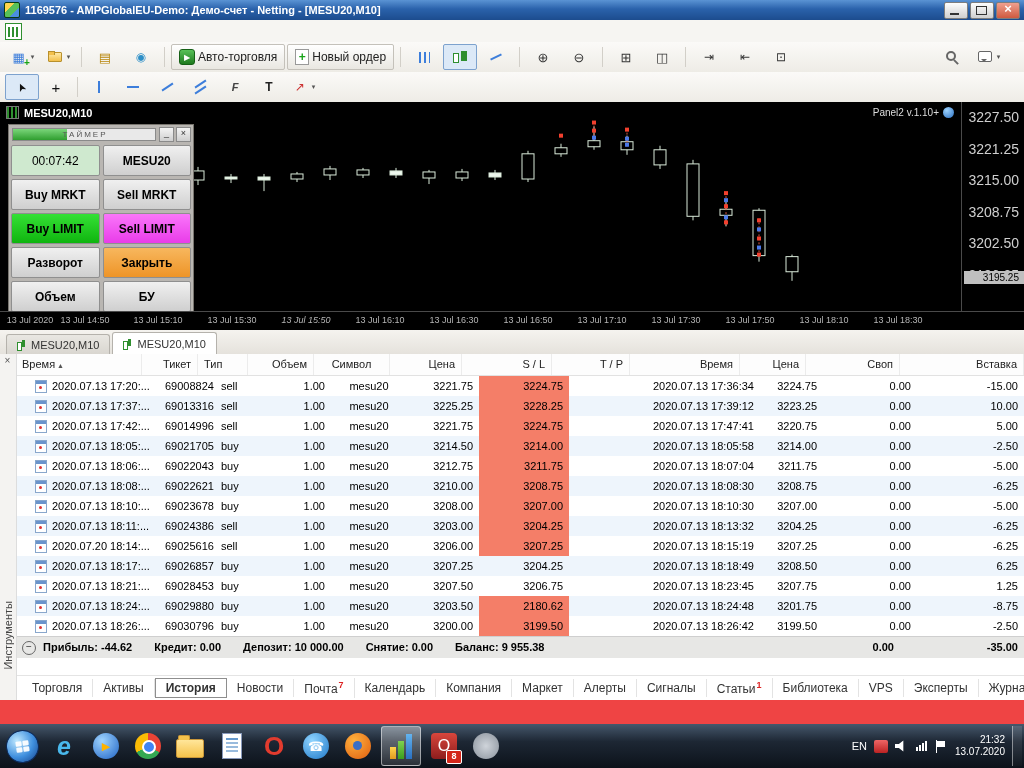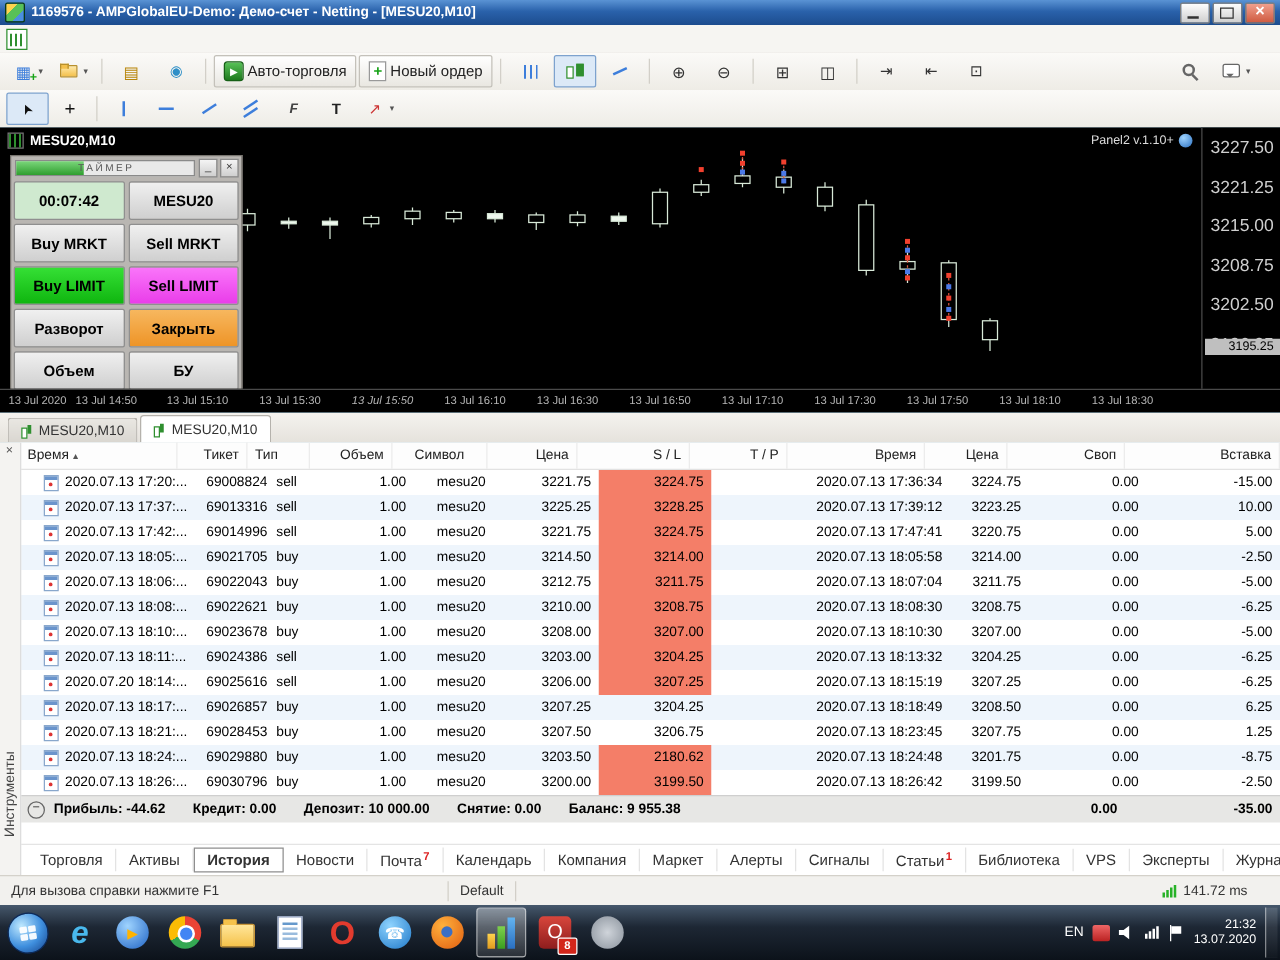--- a/index.html
+++ b/index.html
@@ -1,17 +1,17 @@
 <!DOCTYPE html>
 <html><head>
 <meta charset="utf-8">
 <style>
   html,body{margin:0;padding:0;}
   body{width:1024px;height:768px;overflow:hidden;font-family:"Liberation Sans",sans-serif;background:#000;}
-  .screen{position:relative;width:1024px;height:768px;background:#0369a1;overflow:hidden;}
+  .screen{position:relative;width:1024px;height:768px;background:#ef4444;overflow:hidden;}
 
   
   .titlebar{position:absolute;top:0;left:0;right:0;height:20px;background:linear-gradient(#5a93d4,#2a62ab 45%,#1c4c8e);display:flex;align-items:center;gap:5px;padding:0 4px;color:#fff;font-size:11px;font-weight:bold;}
   .appicon{width:14px;height:14px;background:#0d4; background:linear-gradient(135deg,#ffd34d 0 33%,#58c158 33% 66%,#4b8fe0 66%);border:1px solid #0a3a12;border-radius:2px;flex:none;}
   .titletext{white-space:nowrap;overflow:hidden;}
   .winbtns{margin-left:auto;display:flex;gap:2px;}
   .winbtn{width:22px;height:15px;background:linear-gradient(#fdfdfd,#cfcfcf);border:1px solid #7d7d7d;border-radius:2px;position:relative;}
   .winbtn.min::before{content:"";position:absolute;left:5px;bottom:3px;width:9px;height:2px;background:#333;}
   .winbtn.max::before{content:"";position:absolute;left:5px;top:3px;width:9px;height:7px;border:1px solid #333;}
   .winbtn.close{background:linear-gradient(#f0a08e,#cf5a40);}
@@ -82,21 +82,21 @@
   .plogo{width:11px;height:11px;border-radius:50%;background:radial-gradient(circle at 35% 30%,#9fd4ff,#2a6fc0);}
 
   .panel{position:absolute;left:8px;top:22px;width:180px;background:#b9b6b2;border:1px solid #78756f;padding:2px;z-index:5;}
   .ptimer{height:15px;display:flex;align-items:center;position:relative;margin-bottom:3px;}
   .pt-track{flex:1;height:11px;margin:0 1px;background:#e9e9e9;border:1px solid #8a8a8a;position:relative;}
   .pt-fill{position:absolute;left:0;top:0;bottom:0;width:38%;background:linear-gradient(#7ad67a,#2f9e2f);}
   .pt-label{position:absolute;left:0;right:32px;top:3px;text-align:center;font-size:8px;letter-spacing:2px;color:#555;}
   .pwb{width:13px;height:13px;background:linear-gradient(#f4f4f4,#cfcfcf);border:1px solid #8a8a8a;font-size:9px;line-height:11px;text-align:center;color:#333;margin-left:2px;flex:none;}
   .pgrid{display:grid;grid-template-columns:1fr 1fr;gap:3px;}
   .pbtn{height:29px;display:flex;align-items:center;justify-content:center;font-size:12px;font-weight:bold;color:#000;background:linear-gradient(#f0f0f0,#cfcfcf);border:1px solid #8f8f8f;border-radius:2px;white-space:nowrap;}
-  .pb-mint{background:#cfe9cf;font-weight:bold;}
+  .pb-mint{background:#cfe9cf;font-weight:normal;}
   .pb-green{background:linear-gradient(#35e035,#0fb50f);}
   .pb-magenta{background:linear-gradient(#fa76fa,#e93ce9);}
   .pb-orange{background:linear-gradient(#f7b75e,#ee9427);}
 
   .paxis{position:absolute;right:0;top:0;width:62px;height:210px;background:#000;border-left:1px solid #4a4a4a;z-index:3;}
   .plab{position:absolute;right:5px;font-size:14px;color:#cfcfcf;white-space:nowrap;}
   .price-tag{position:absolute;right:0;left:2px;background:#bfbfbf;color:#000;font-size:10px;text-align:right;padding:1px 5px 1px 0;z-index:4;}
   .taxis{position:absolute;left:0;right:0;bottom:0;height:18px;background:#000;border-top:1px solid #4a4a4a;z-index:6;}
   .tlab{position:absolute;top:3px;font-size:9px;color:#b5b5b5;transform:translateX(-50%);white-space:nowrap;}
 
@@ -712,35 +712,20 @@
         <span class="btab">Алерты</span>
         <span class="btab">Сигналы</span>
         <span class="btab">Статьи<sup class="badge">1</sup></span>
         <span class="btab">Библиотека</span>
         <span class="btab">VPS</span>
         <span class="btab">Эксперты</span>
         <span class="btab">Журнал</span>
       </div>
   </div>
 
-  <div class="statusbar">
-    <span class="ss help">Для вызова справки нажмите F1</span>
-    <span class="sdiv"></span>
-    <span class="ss">Default</span>
-    <span class="sdiv"></span>
-    <span class="sright">
-      <span class="sigbars">
-          <i></i>
-          <i></i>
-          <i></i>
-          <i></i>
-        </span>
-      <span>141.72 ms</span>
-    </span>
-  </div>
 
   <div class="taskbar">
     <span id="task-icons" style="display:flex;align-items:center;gap:4px;">
         <div class="tbicon">
           <span class="orb">
             <i></i>
             <i></i>
             <i></i>
             <i></i>
           </span>

